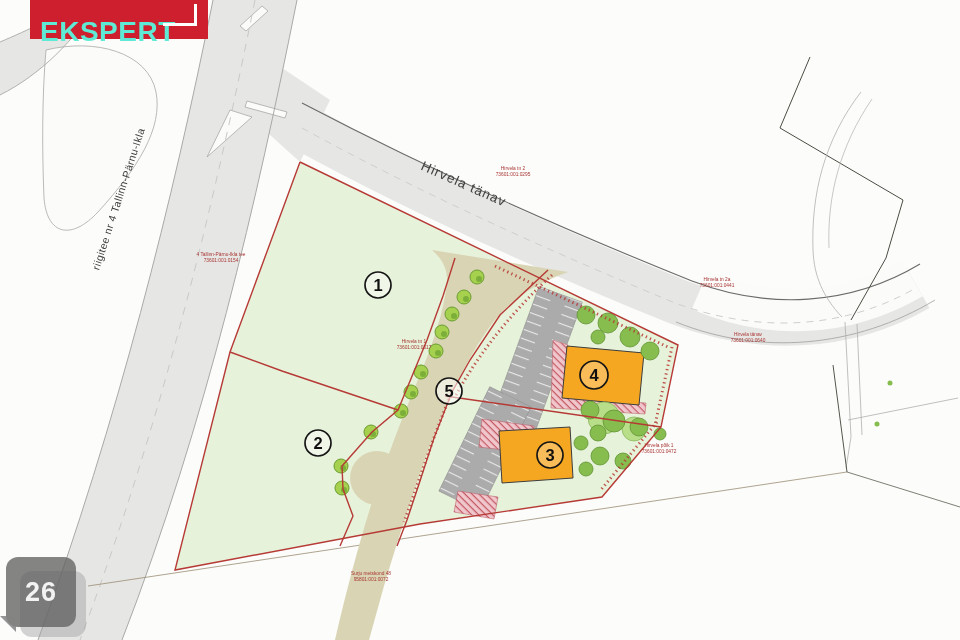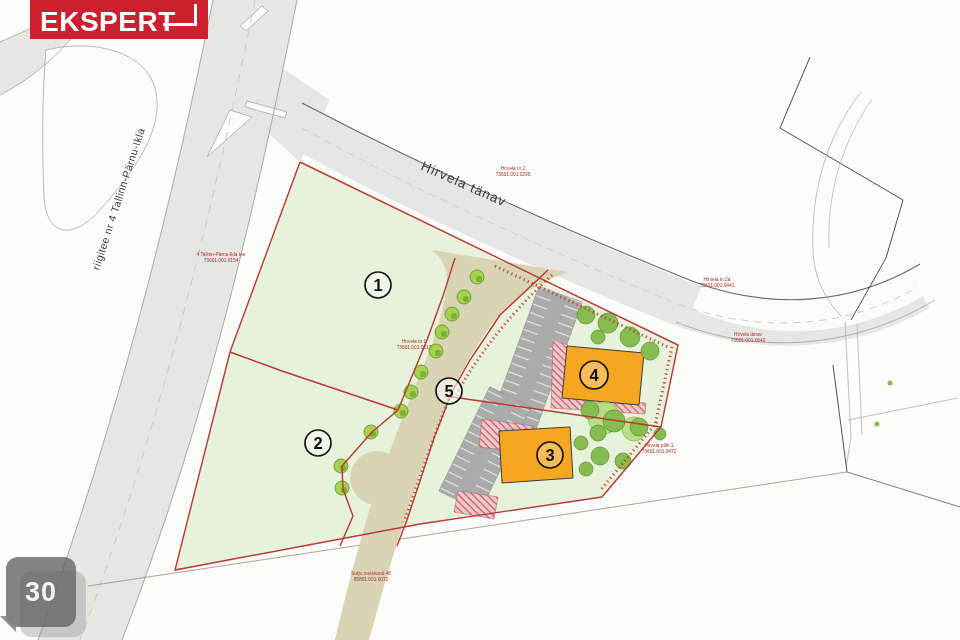--- a/index.html
+++ b/index.html
@@ -1,21 +1,21 @@
 <!DOCTYPE html>
 <html><head>
 <meta charset="utf-8">
 <style>
   html,body{margin:0;padding:0;background:#ffffff;}
   #stage{position:relative;width:960px;height:640px;overflow:hidden;background:#fcfcfb;
          font-family:"Liberation Sans",sans-serif;}
   #map{position:absolute;left:0;top:0;}
   
   #logo{position:absolute;left:30px;top:0;width:178px;height:39px;background:#ce1f2e;z-index:30;}
-  #logo .txt{position:absolute;left:10px;top:2px;height:39px;line-height:40px;color:#ffffff;
+  #logo .txt{position:absolute;left:10px;top:12px;height:39px;line-height:40px;color:#5eead4;
              font-size:28px;font-weight:bold;letter-spacing:.5px;}
   #logo .bracket{position:absolute;right:11px;top:4px;width:31px;height:19px;
              border-right:3.5px solid #fff;border-bottom:3.5px solid #fff;}
   
   #badge-ghost{position:absolute;left:20px;top:571px;width:66px;height:66px;
              background:rgba(160,160,160,.45);border-radius:12px;z-index:28;}
   #badge{position:absolute;left:6px;top:557px;width:70px;height:70px;
              background:rgba(98,98,98,.78);border-radius:12px;z-index:29;
              display:flex;align-items:center;justify-content:center;}
   #badge .num{color:#f2f2f2;font-size:27px;font-weight:bold;letter-spacing:1px;}
@@ -217,16 +217,16 @@
 </svg>
 
   <div id="logo">
     <span class="txt">EKSPERT</span>
     <span class="bracket"></span>
   </div>
 
   <div id="badge-ghost"></div>
   <div id="badge">
     <span class="fold"></span>
-    <span class="num">30</span>
+    <span class="num">26</span>
   </div>
 
 </div>
 
 </body></html>

